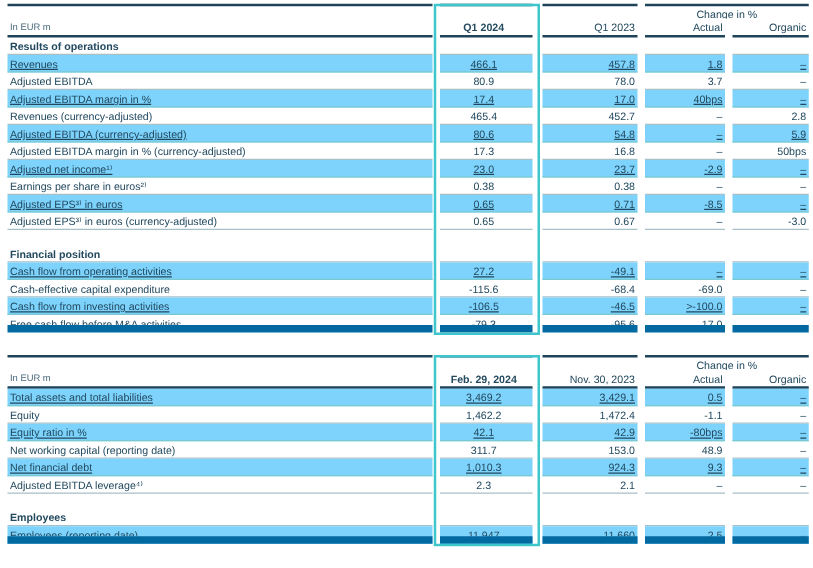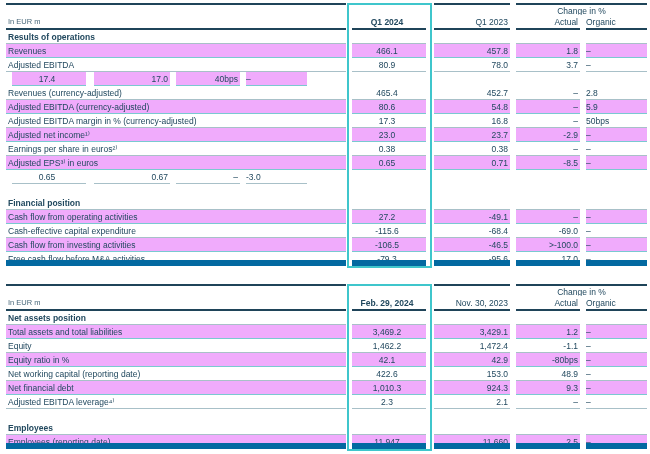--- a/index.html
+++ b/index.html
@@ -10,33 +10,33 @@
   }
   .tbl{position:relative;margin:0 2px 0 6px;}
   .tbl1{margin-top:3px;}
   .tbl2{margin-top:18px;}
   .r{display:flex;}
   .cell{box-sizing:border-box;overflow:hidden;white-space:nowrap;}
   .cl{width:340px;padding-left:2px;}
   .c1{width:74px;margin-left:6px;text-align:center;padding-right:4px;}
   .c2{width:76px;margin-left:8px;text-align:right;padding-right:2px;}
   .c3{width:64px;margin-left:6px;text-align:right;padding-right:2px;}
-  .c4{width:61px;margin-left:6px;padding-right:2px;}
+  .c4{width:61px;margin-left:6px;text-align:right;padding-right:2px;}
   .grp{width:131px;margin-left:6px;text-align:center;}
   
   .hr1{height:12px;line-height:12px;}
   .hr1 .cell{border-top:2px solid #1f4459;}
   .hr2{height:15px;line-height:14px;}
   .hr2 .cell{border-bottom:2px solid #1f4459;}
   .meta{font-size:7.5px;color:#49697b;}
   .boldtxt{font-weight:bold;}
   
   .dr{height:14px;line-height:14px;}
   .dr .cell{border-bottom:1px solid #a8c0c8;}
-  .dr.alt .cell{background:#f0abfc;border-bottom-color:#7ac9d0;}
+  .dr.alt .cell{background:#7dd3fc;border-bottom-color:#7ac9d0;text-decoration:underline;}
   .sec{height:14px;line-height:15px;font-weight:bold;}
   .sec .cell{border-bottom:1px solid #a8c0c8;}
   .dr.lastrow .cell{border-bottom:6px solid #0369a1;}
   .spacer{height:12px;}
   
   .hbox{
     position:absolute;top:0;bottom:-2px;left:341px;width:81px;
     border:2px solid #3fc6cc;pointer-events:none;z-index:5;
   }
 </style>
@@ -77,20 +77,21 @@
     <div class="cell c4">–</div>
   </div>
   <div class="r dr">
     <div class="cell cl">Adjusted EBITDA</div>
     <div class="cell c1">80.9</div>
     <div class="cell c2">78.0</div>
     <div class="cell c3">3.7</div>
     <div class="cell c4">–</div>
   </div>
   <div class="r dr alt">
+    <div class="cell cl">Adjusted EBITDA margin in %</div>
     <div class="cell c1">17.4</div>
     <div class="cell c2">17.0</div>
     <div class="cell c3">40bps</div>
     <div class="cell c4">–</div>
   </div>
   <div class="r dr">
     <div class="cell cl">Revenues (currency-adjusted)</div>
     <div class="cell c1">465.4</div>
     <div class="cell c2">452.7</div>
     <div class="cell c3">–</div>
@@ -125,20 +126,21 @@
     <div class="cell c4">–</div>
   </div>
   <div class="r dr alt">
     <div class="cell cl">Adjusted EPS³⁾ in euros</div>
     <div class="cell c1">0.65</div>
     <div class="cell c2">0.71</div>
     <div class="cell c3">-8.5</div>
     <div class="cell c4">–</div>
   </div>
   <div class="r dr">
+    <div class="cell cl">Adjusted EPS³⁾ in euros (currency-adjusted)</div>
     <div class="cell c1">0.65</div>
     <div class="cell c2">0.67</div>
     <div class="cell c3">–</div>
     <div class="cell c4">-3.0</div>
   </div>
 
   <div class="spacer"></div>
 
   <div class="r sec">
     <div class="cell cl">Financial position</div>
@@ -189,52 +191,45 @@
   </div>
 
   <div class="r hr2">
     <div class="cell cl meta">In EUR m</div>
     <div class="cell c1 boldtxt">Feb. 29, 2024</div>
     <div class="cell c2">Nov. 30, 2023</div>
     <div class="cell c3">Actual</div>
     <div class="cell c4">Organic</div>
   </div>
 
-  <div class="r sec">
-    <div class="cell cl">Net assets position</div>
-    <div class="cell c1"></div>
-      <div class="cell c2"></div>
-    <div class="cell c3"></div>
-      <div class="cell c4"></div>
-  </div>
 
   <div class="r dr alt">
     <div class="cell cl">Total assets and total liabilities</div>
     <div class="cell c1">3,469.2</div>
     <div class="cell c2">3,429.1</div>
-    <div class="cell c3">1.2</div>
+    <div class="cell c3">0.5</div>
     <div class="cell c4">–</div>
   </div>
   <div class="r dr">
     <div class="cell cl">Equity</div>
     <div class="cell c1">1,462.2</div>
     <div class="cell c2">1,472.4</div>
     <div class="cell c3">-1.1</div>
     <div class="cell c4">–</div>
   </div>
   <div class="r dr alt">
     <div class="cell cl">Equity ratio in %</div>
     <div class="cell c1">42.1</div>
     <div class="cell c2">42.9</div>
     <div class="cell c3">-80bps</div>
     <div class="cell c4">–</div>
   </div>
   <div class="r dr">
     <div class="cell cl">Net working capital (reporting date)</div>
-    <div class="cell c1">422.6</div>
+    <div class="cell c1">311.7</div>
     <div class="cell c2">153.0</div>
     <div class="cell c3">48.9</div>
     <div class="cell c4">–</div>
   </div>
   <div class="r dr alt">
     <div class="cell cl">Net financial debt</div>
     <div class="cell c1">1,010.3</div>
     <div class="cell c2">924.3</div>
     <div class="cell c3">9.3</div>
     <div class="cell c4">–</div>

